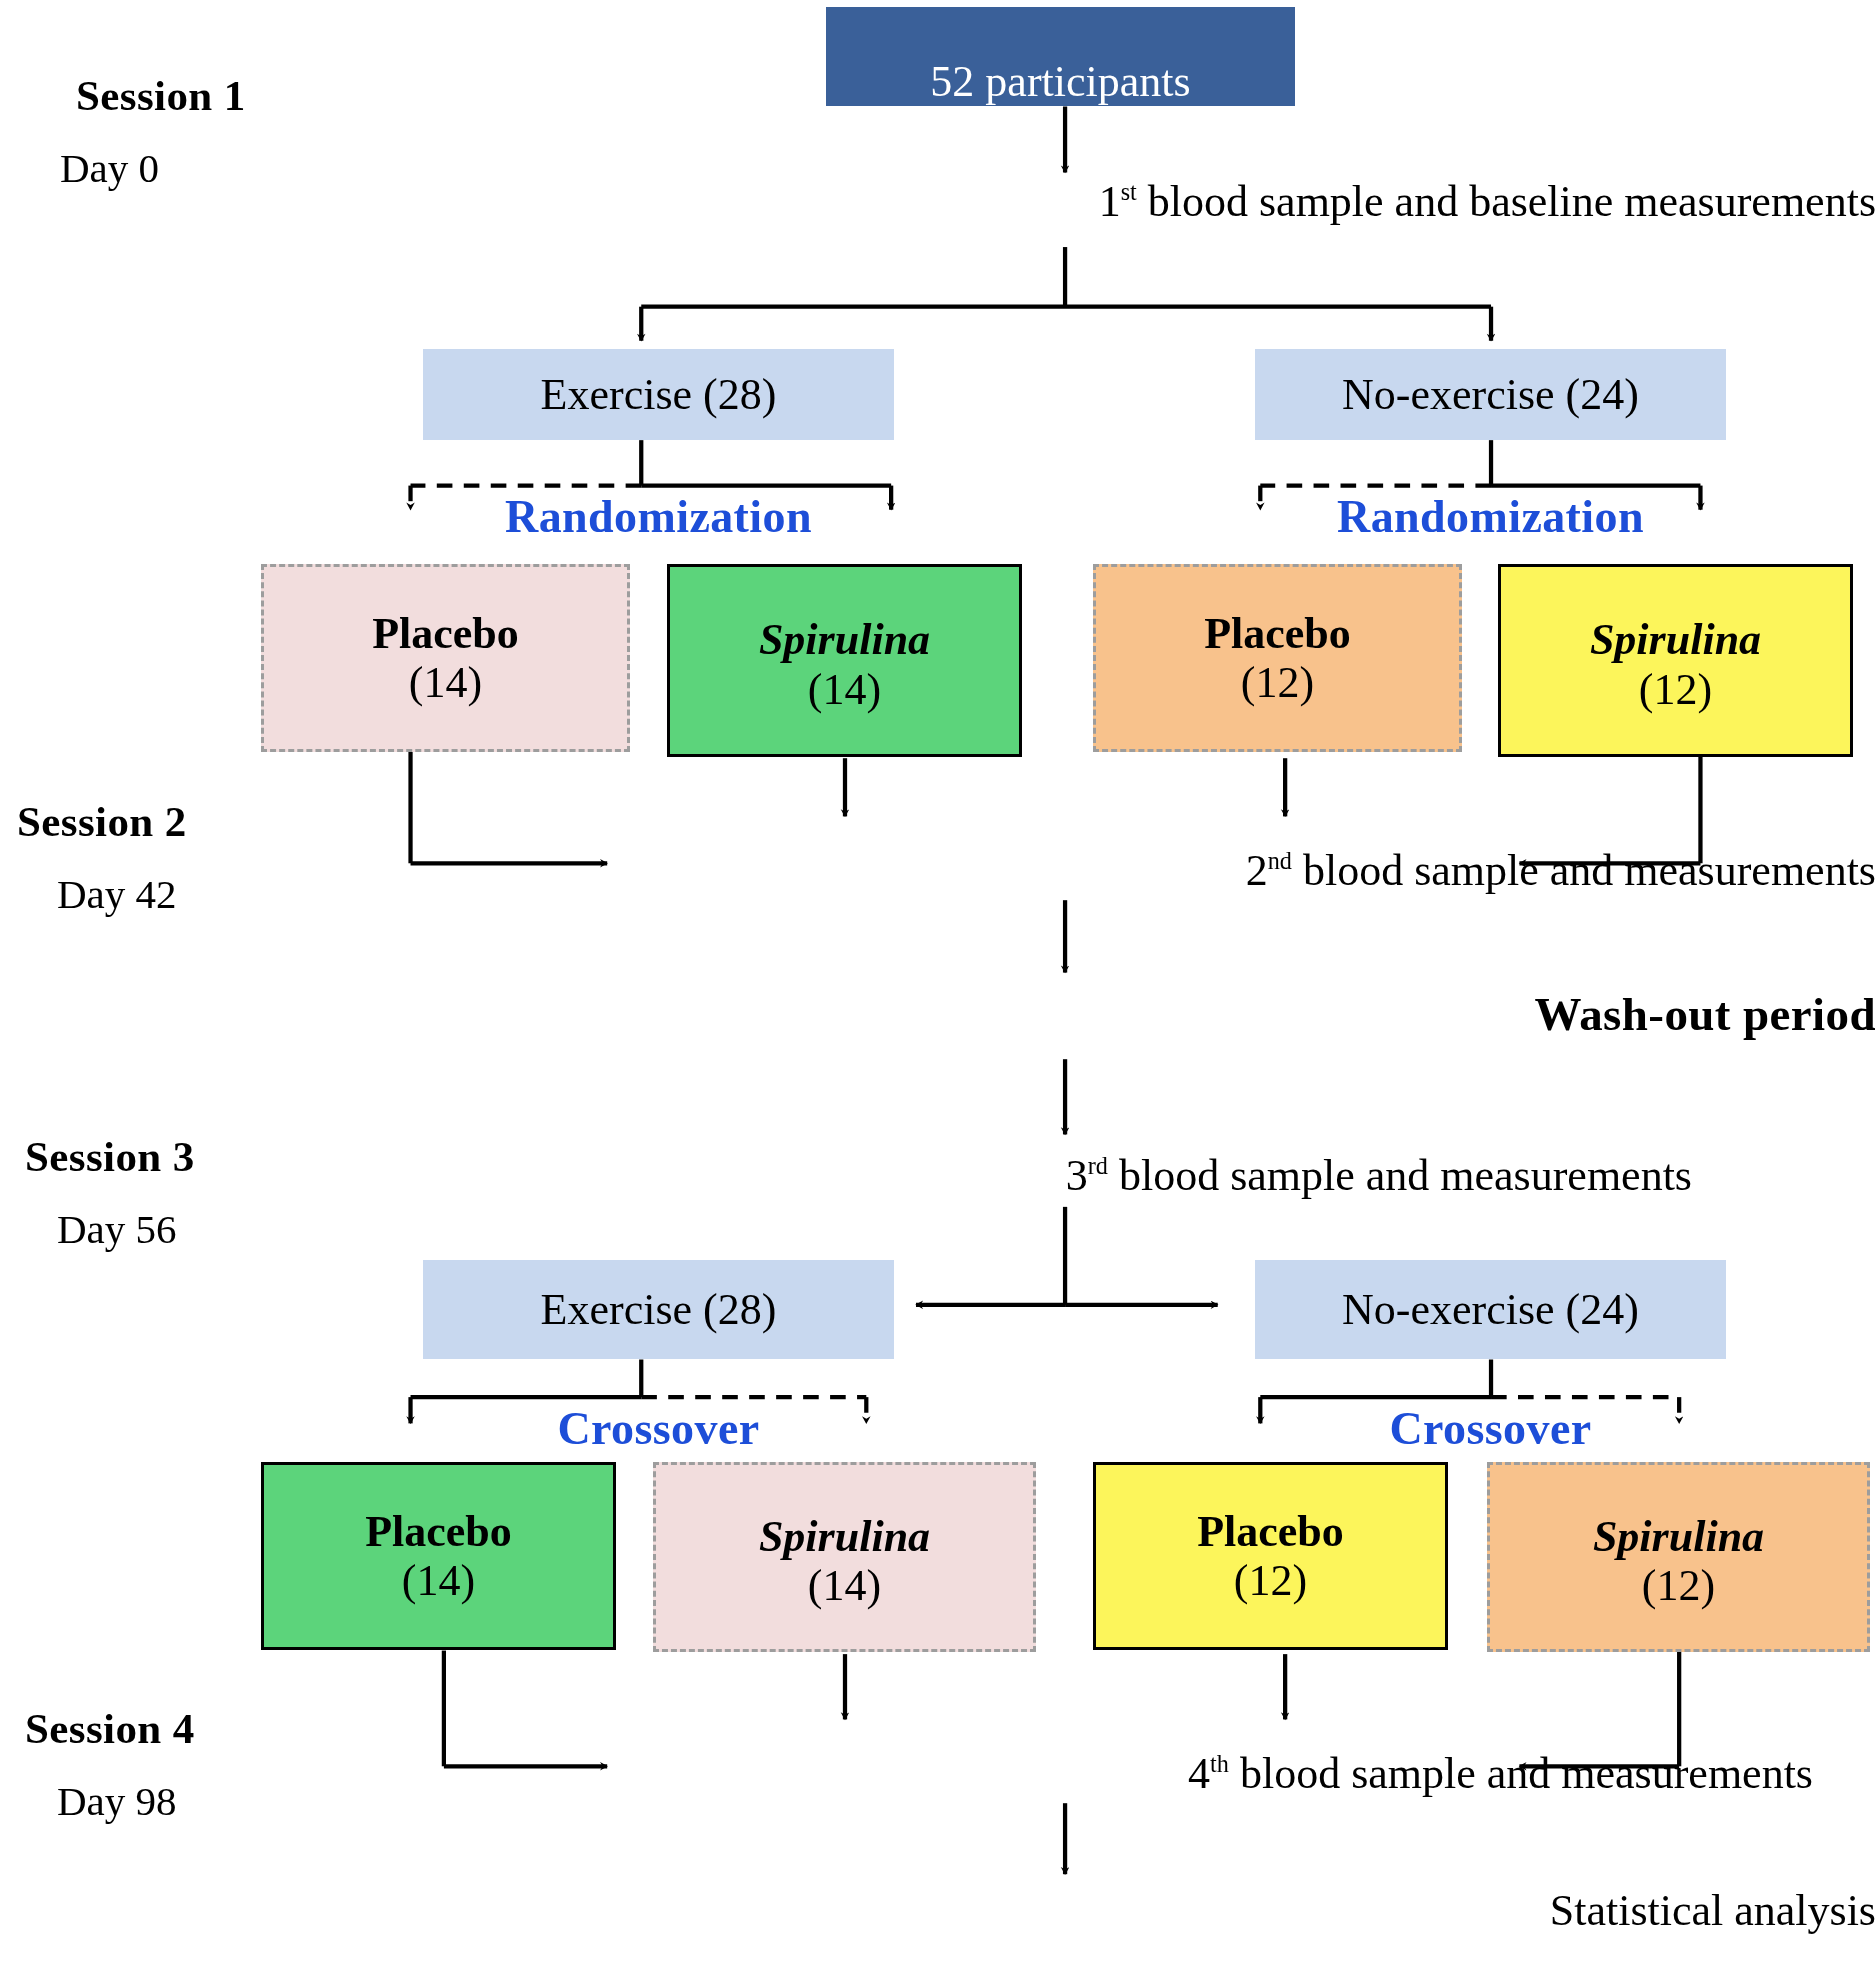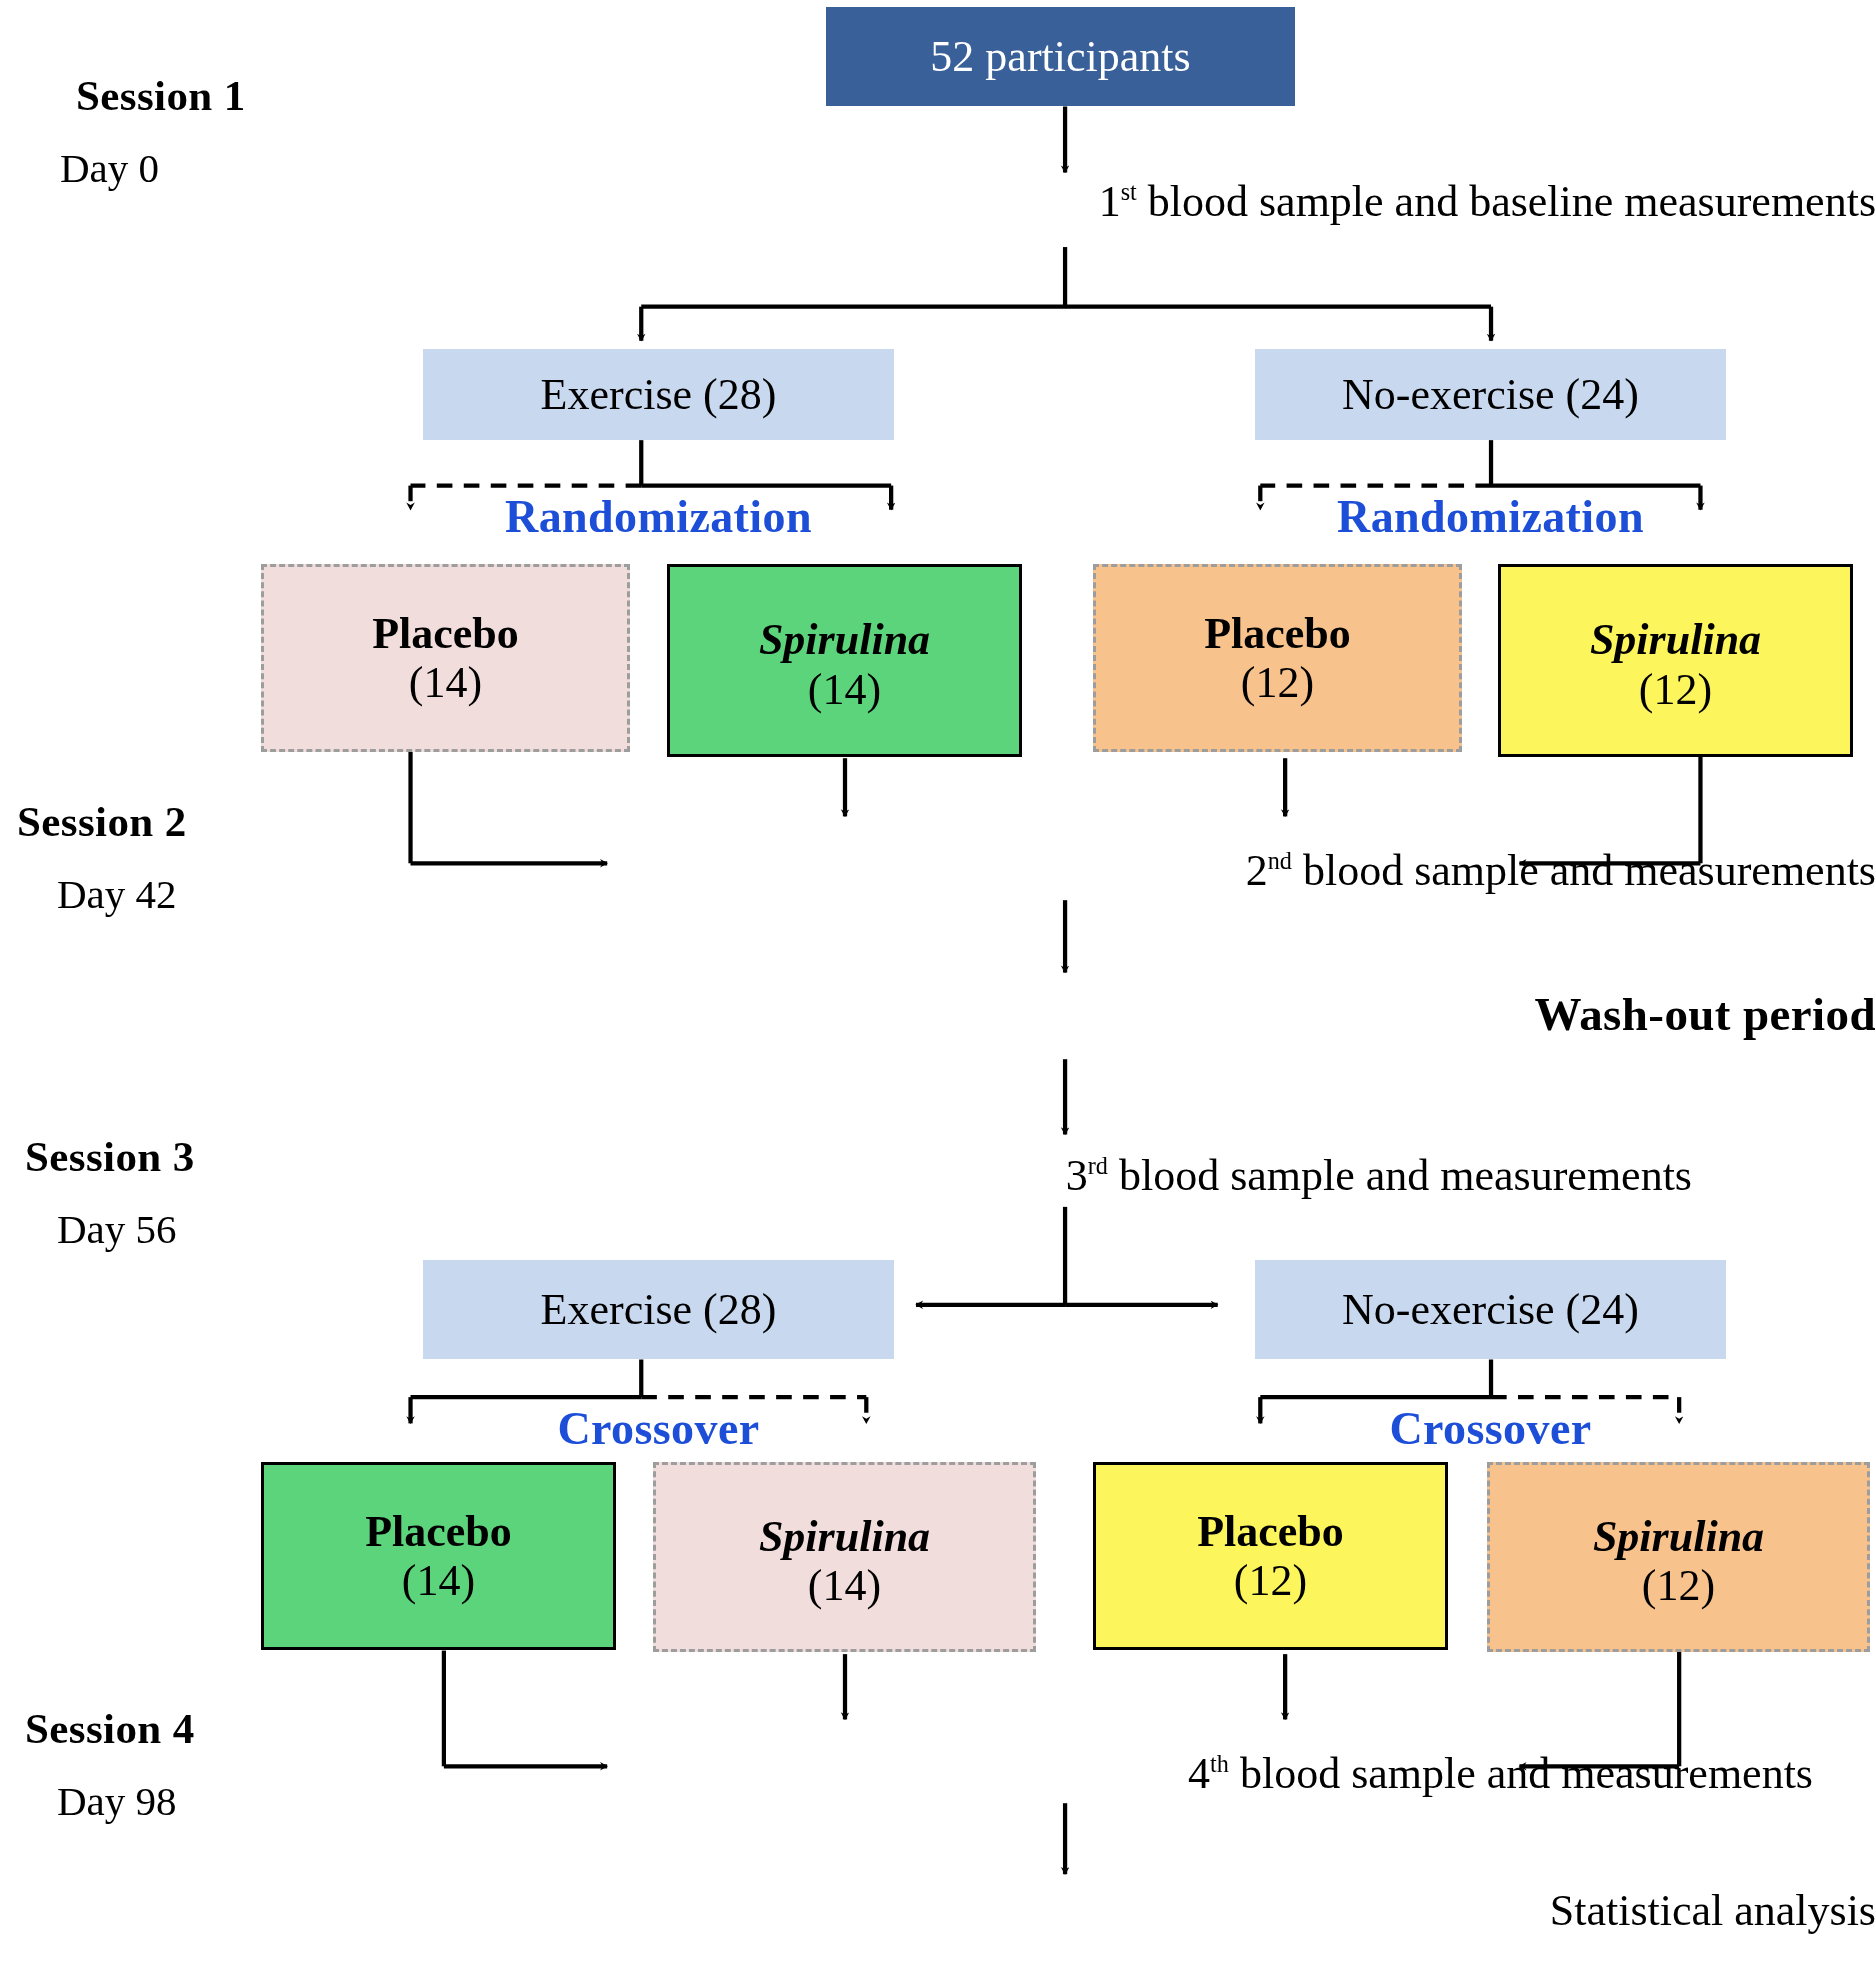--- a/index.html
+++ b/index.html
@@ -35,20 +35,21 @@
   .box{
     display:flex;flex-direction:column;
     align-items:center;justify-content:center;
     text-align:center;line-height:1.12;
   }
   .box-top{
     background:#3A6099;
     color:#ffffff;
     font-size:44px;
     border:0;
+    justify-content:flex-end;
   }
   .box-group{
     background:#C8D8EF;
     color:#000000;
     font-size:44px;
     border:0;
   }
   .box-arm{
     font-size:44px;color:#000;
   }

